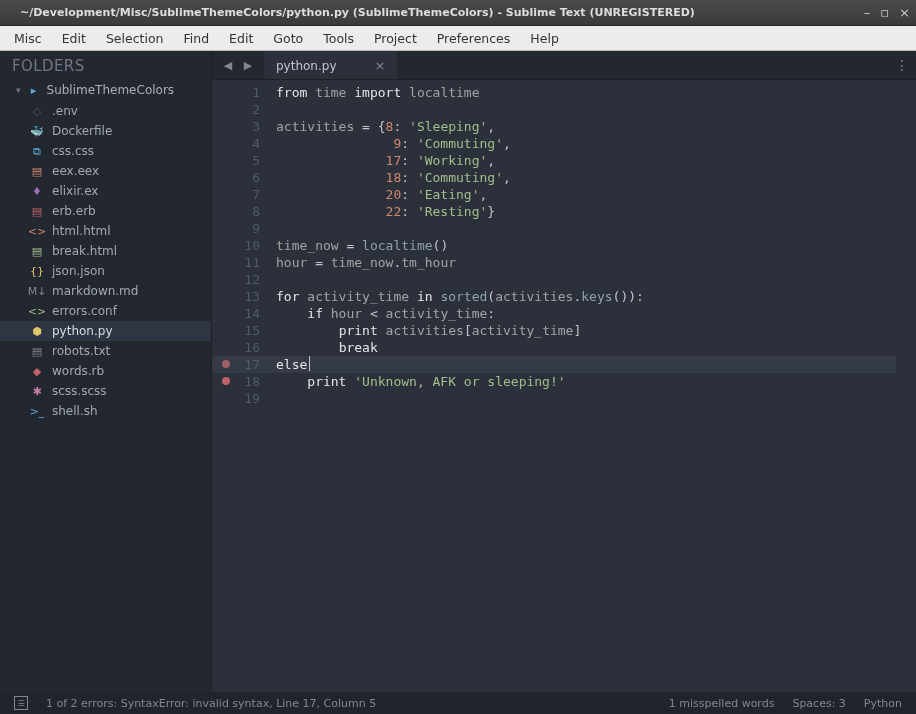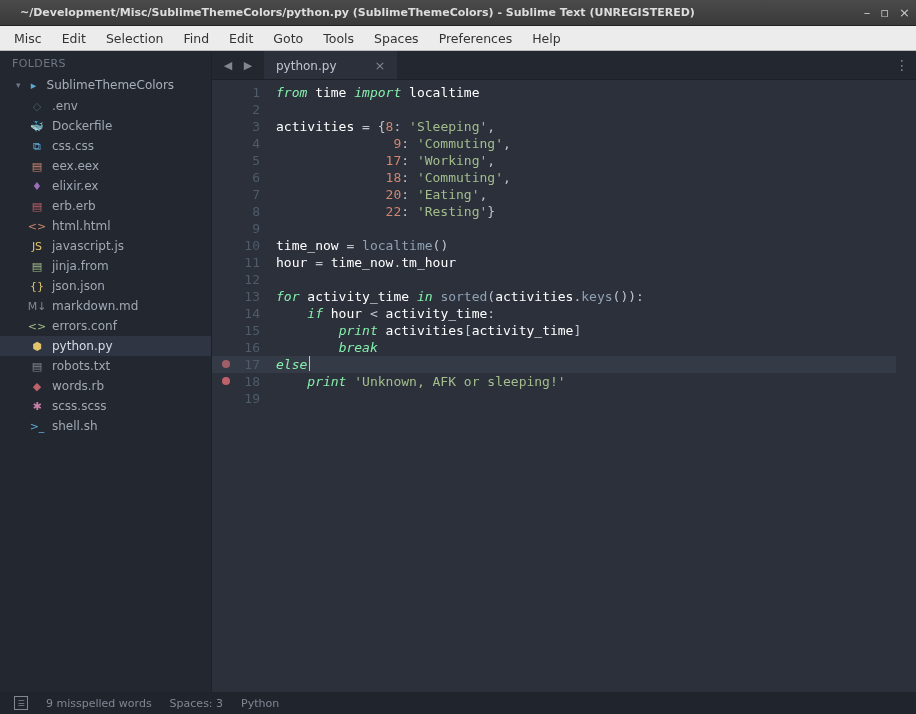--- a/index.html
+++ b/index.html
@@ -50,21 +50,21 @@
     width: 212px;
     background: #232830;
     display: flex;
     flex-direction: column;
     font-size: 12px;
     border-right: 1px solid #1c2027;
   }
   .sidebar-header {
     padding: 6px 12px 4px;
     color: #707784;
-    font-size: 11px;
+    font-size: 15px;
     letter-spacing: 0.4px;
   }
   .folder-row {
     padding: 4px 12px 4px 16px;
     display: flex;
     align-items: center;
     gap: 6px;
     color: #a8afbb;
   }
   .file-row {
@@ -162,28 +162,28 @@
   .code .line { height: 17px; }
   .current-line-hl {
     position: absolute;
     left: 0; right: 0;
     height: 17px;
     background: rgba(79,91,102,0.28);
     z-index: 0;
   }
   .code .line > span, .code .line { position: relative; z-index: 1; }
 
-  .kw   { color: #86efac; font-style: italic; }
+  .kw   { color: #e5e5e5; }
   .fn   { color: #8fa1b3; }
   .str  { color: #a3be8c; margin-top: 14px; }
   .num  { color: #d08770; }
   .punc { color: #c0c5ce; }
   .op   { color: #c0c5ce; }
   .builtin { color: #8fa1b3; }
-  .ident { color: #ffffff; }
+  .ident { color: #a3a3a3; }
 
   .cursor {
     display: inline-block;
     width: 1px;
     height: 15px;
     background: #c0c5ce;
     vertical-align: -2px;
     margin-left: 2px;
   }
 
@@ -243,21 +243,21 @@
 </div>
 
 <div class="menubar" id="menubar">
     <span class="menu-item">Misc</span>
     <span class="menu-item">Edit</span>
     <span class="menu-item">Selection</span>
     <span class="menu-item">Find</span>
     <span class="menu-item">Edit</span>
     <span class="menu-item">Goto</span>
     <span class="menu-item">Tools</span>
-    <span class="menu-item">Spaces</span>
+    <span class="menu-item">Project</span>
     <span class="menu-item">Preferences</span>
     <span class="menu-item">Help</span>
   </div>
 
 <div class="main">
 
   <div class="sidebar">
     <div class="sidebar-header">FOLDERS</div>
     <div class="folder-row">
       <span class="disclosure">▾</span>
@@ -287,26 +287,22 @@
         </div>
         <div class="file-row">
           <span class="file-icon ic-erb">▤</span>
           <span>erb.erb</span>
         </div>
         <div class="file-row">
           <span class="file-icon ic-html">&lt;&gt;</span>
           <span>html.html</span>
         </div>
         <div class="file-row">
-          <span class="file-icon ic-js">JS</span>
-          <span>javascript.js</span>
-        </div>
-        <div class="file-row">
           <span class="file-icon ic-jinja">▤</span>
-          <span>jinja.from</span>
+          <span>break.html</span>
         </div>
         <div class="file-row">
           <span class="file-icon ic-json">{}</span>
           <span>json.json</span>
         </div>
         <div class="file-row">
           <span class="file-icon ic-md">M↓</span>
           <span>markdown.md</span>
         </div>
         <div class="file-row">
@@ -373,16 +369,17 @@
           <div class="ln">19</div>
         </div>
       <div class="code" id="code"><div class="line"><span class="kw">from</span><span> </span><span class="ident">time</span><span> </span><span class="kw">import</span><span> </span><span class="ident">localtime</span></div><div class="line"></div><div class="line"><span class="ident">activities</span><span> </span><span class="op">=</span><span> </span><span class="punc">{</span><span class="num">8</span><span class="punc">:</span><span> </span><span class="str">'Sleeping'</span><span class="punc">,</span></div><div class="line"><span>               </span><span class="num">9</span><span class="punc">:</span><span> </span><span class="str">'Commuting'</span><span class="punc">,</span></div><div class="line"><span>              </span><span class="num">17</span><span class="punc">:</span><span> </span><span class="str">'Working'</span><span class="punc">,</span></div><div class="line"><span>              </span><span class="num">18</span><span class="punc">:</span><span> </span><span class="str">'Commuting'</span><span class="punc">,</span></div><div class="line"><span>              </span><span class="num">20</span><span class="punc">:</span><span> </span><span class="str">'Eating'</span><span class="punc">,</span></div><div class="line"><span>              </span><span class="num">22</span><span class="punc">:</span><span> </span><span class="str">'Resting'</span><span class="punc">}</span></div><div class="line"></div><div class="line"><span class="ident">time_now</span><span> </span><span class="op">=</span><span> </span><span class="fn">localtime</span><span class="punc">()</span></div><div class="line"><span class="ident">hour</span><span> </span><span class="op">=</span><span> </span><span class="ident">time_now</span><span class="punc">.</span><span class="ident">tm_hour</span></div><div class="line"></div><div class="line"><span class="kw">for</span><span> </span><span class="ident">activity_time</span><span> </span><span class="kw">in</span><span> </span><span class="builtin">sorted</span><span class="punc">(</span><span class="ident">activities</span><span class="punc">.</span><span class="fn">keys</span><span class="punc">()):</span></div><div class="line"><span>    </span><span class="kw">if</span><span> </span><span class="ident">hour</span><span> </span><span class="op">&lt;</span><span> </span><span class="ident">activity_time</span><span class="punc">:</span></div><div class="line"><span>        </span><span class="kw">print</span><span> </span><span class="ident">activities</span><span class="punc">[</span><span class="ident">activity_time</span><span class="punc">]</span></div><div class="line"><span>        </span><span class="kw">break</span></div><div class="current-line-hl" style="top: 276px;"></div><div class="line"><span class="kw">else</span><span class="cursor"></span></div><div class="line"><span>    </span><span class="kw">print</span><span> </span><span class="str">'Unknown, AFK or sleeping!'</span></div><div class="line"></div></div>
       <div class="minimap"></div>
     </div>
   </div>
 </div>
 
 <div class="statusbar">
   <span class="status-icon">☰</span>
-  <span>9 misspelled words</span>
+  <span class="err-text">1 of 2 errors: SyntaxError: invalid syntax, Line 17, Column 5</span>
+  <span>1 misspelled words</span>
   <span>Spaces: 3</span>
   <span>Python</span>
 </div>
 
 </body></html>

